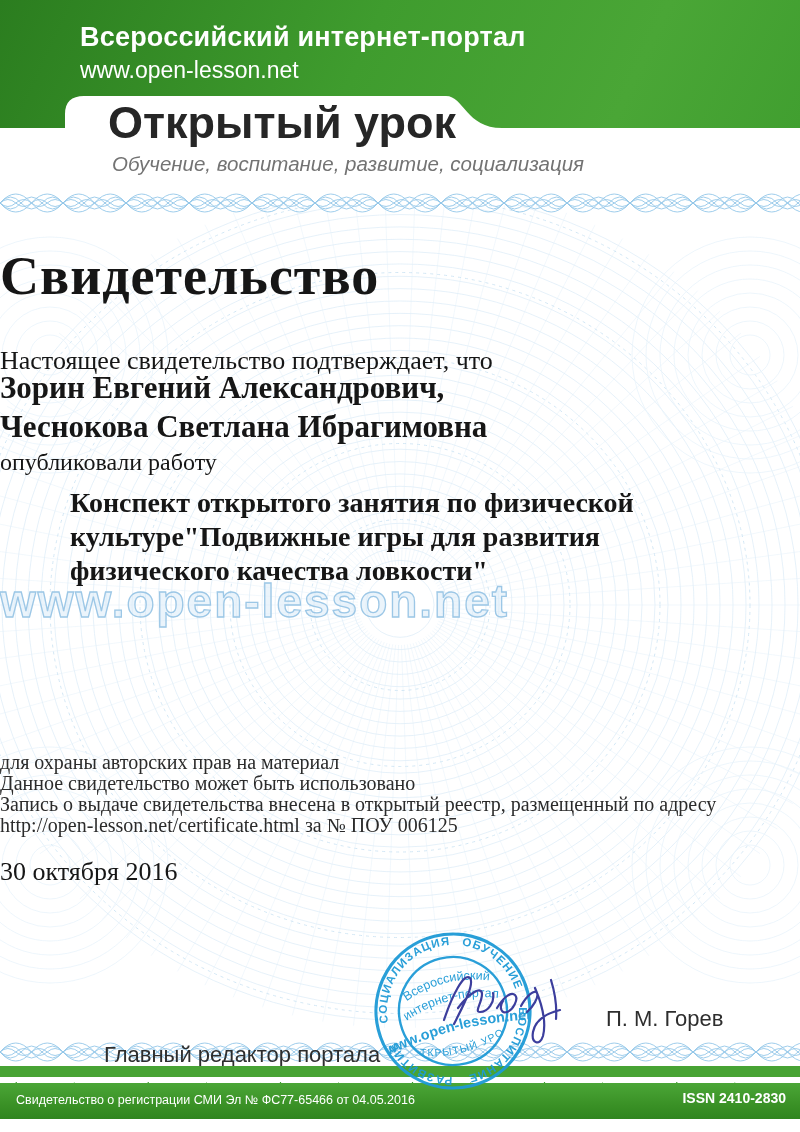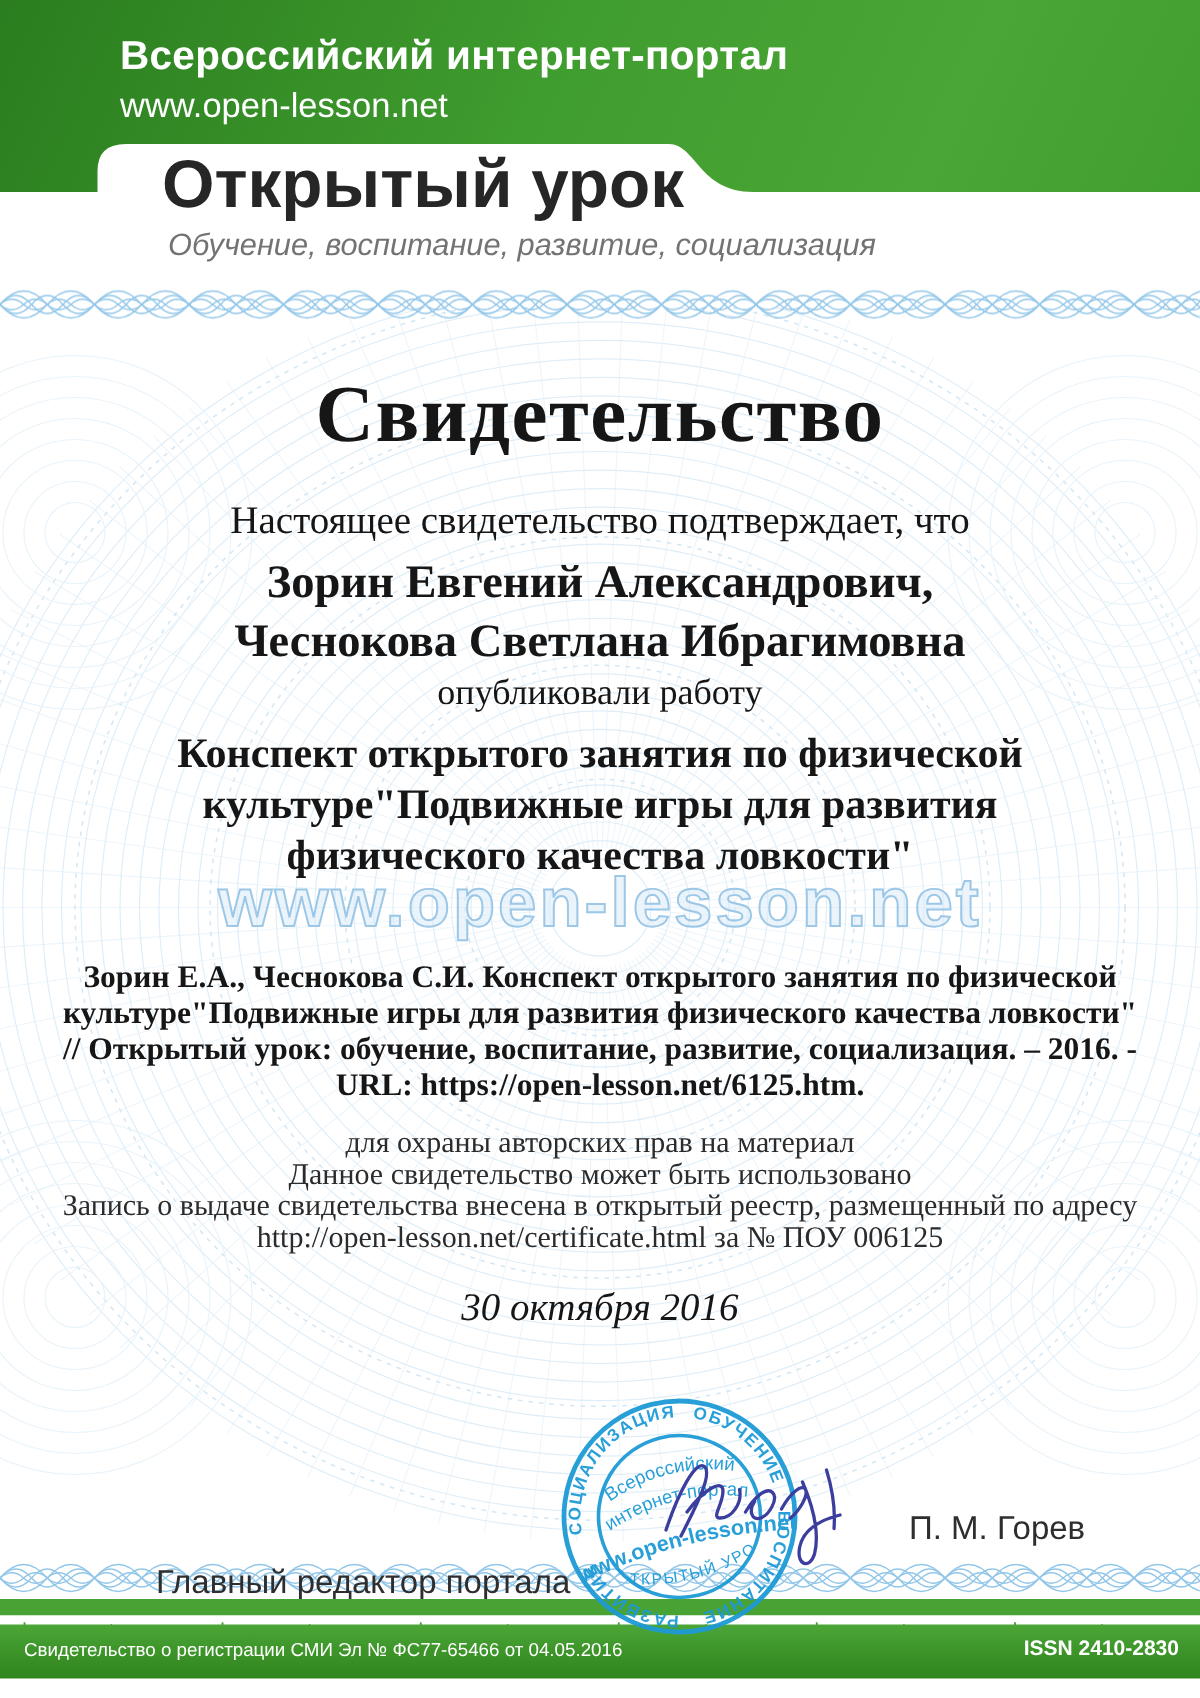--- a/index.html
+++ b/index.html
@@ -12,34 +12,34 @@
   .portal-title{position:absolute;left:80px;top:22px;color:#fff;font-size:27px;font-weight:bold;letter-spacing:.2px;}
   .portal-url{position:absolute;left:80px;top:57px;color:#fff;font-size:23px;}
   .site-name{position:absolute;left:108px;top:97px;color:#262626;font-size:45px;font-weight:600;z-index:3;}
   .site-tagline{position:absolute;left:112px;top:152px;color:#737373;font-size:20.5px;font-style:italic;font-weight:500;z-index:3;}
   
   .waveband{position:absolute;left:0;width:800px;height:24px;z-index:1;}
   #waveband-top{top:191px;}
   #waveband-bottom{top:1040px;}
   #mandala{position:absolute;left:0;top:205px;z-index:0;opacity:.55;}
   
-  .ctext{position:absolute;left:0;right:0;text-align:center;z-index:2;
+  .ctext{position:absolute;left:0;right:0;text-align:left;z-index:2;
          font-family:"Liberation Serif",serif;color:#161616;}
   #cert-title{top:245px;font-size:54px;font-weight:bold;letter-spacing:1px;}
-  #cert-intro{top:332px;font-size:26px;}
+  #cert-intro{top:346px;font-size:26px;}
   #cert-names{top:368px;font-size:31px;font-weight:bold;line-height:39px;}
   #cert-action{top:449px;font-size:24px;}
   #work-title{top:486px;font-size:28px;font-weight:bold;line-height:34px;padding:0 70px;}
   #watermark{top:574px;font-size:46px;font-weight:bold;letter-spacing:2px;z-index:1;
              font-family:"Liberation Sans",sans-serif;
              color:rgba(215,234,248,.5);-webkit-text-stroke:1.3px #9cc7e6;}
   #biblio-label{top:603px;font-size:23px;}
   #biblio-text{top:639px;font-size:21px;font-weight:bold;line-height:24px;padding:0 38px;}
   #usage{top:752px;font-size:20px;line-height:21px;color:#2b2b2b;}
-  #cert-date{top:857px;font-size:26px;font-style:italic;}
+  #cert-date{top:857px;font-size:26px;}
   
   .sign-label{position:absolute;top:1006px;font-size:22px;color:#2e2e2e;z-index:2;}
   #editor-label{left:104px;margin-top:36px;}
   #editor-name{left:606px;}
   #stamp{position:absolute;left:368px;top:926px;width:170px;height:170px;z-index:5;
          transform:rotate(-14deg);opacity:.95;}
   #signature{position:absolute;left:438px;top:962px;z-index:6;}
   
   #green-strip{position:absolute;left:0;top:1066px;width:800px;height:11px;background:#48a334;z-index:2;}
   #url-strip{position:absolute;left:0;top:1077px;width:800px;height:19px;background:#fff;z-index:2;
@@ -246,21 +246,20 @@
 
   <div class="ctext" id="cert-title">Свидетельство</div>
   <div class="ctext" id="cert-intro">Настоящее свидетельство подтверждает, что</div>
   <div class="ctext" id="cert-action">опубликовали работу</div>
   <div class="ctext" id="cert-names">
     <div>Зорин Евгений Александрович,</div>
     <div>Чеснокова Светлана Ибрагимовна</div>
   </div>
   <div class="ctext" id="work-title">Конспект открытого занятия по физической культуре"Подвижные игры для развития физического качества ловкости"</div>
   <div class="ctext" id="watermark">www.open-lesson.net</div>
-  <div class="ctext" id="biblio-text">Зорин Е.А., Чеснокова С.И. Конспект открытого занятия по физической культуре"Подвижные игры для развития физического качества ловкости" // Открытый урок: обучение, воспитание, развитие, социализация. – 2016. - URL: https://open-lesson.net/6125.htm.</div>
   <div class="ctext" id="usage">
     <div>для охраны авторских прав на материал</div>
     <div>Данное свидетельство может быть использовано</div>
     <div>Запись о выдаче свидетельства внесена в открытый реестр, размещенный по адресу</div>
     <div>http://open-lesson.net/certificate.html за № ПОУ 006125</div>
   </div>
   <div class="ctext" id="cert-date">30 октября 2016</div>
 
   <div class="sign-label" id="editor-label">Главный редактор портала</div>
   <div class="sign-label" id="editor-name">П. М. Горев</div>

